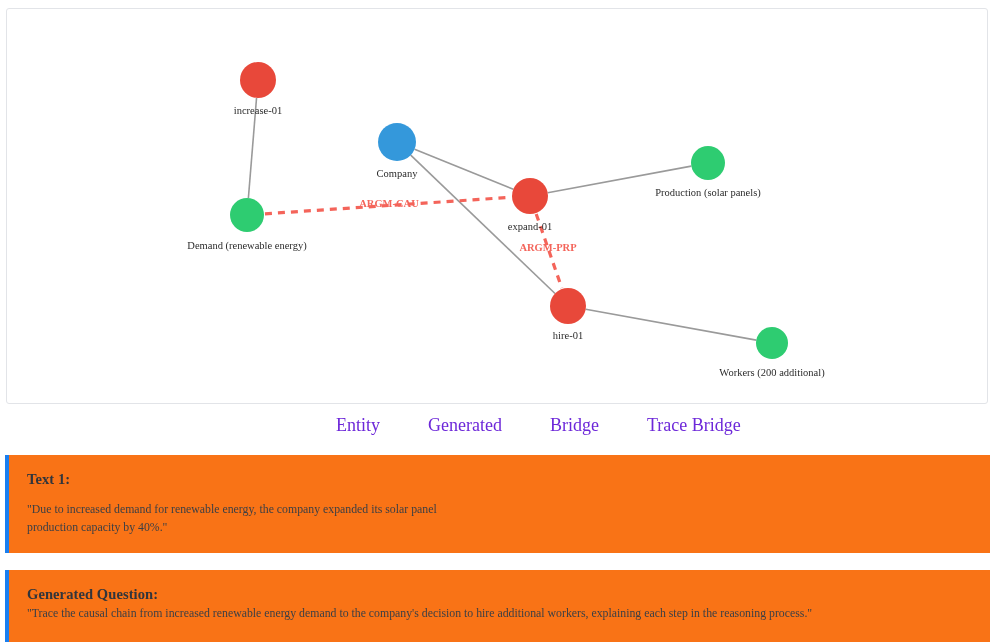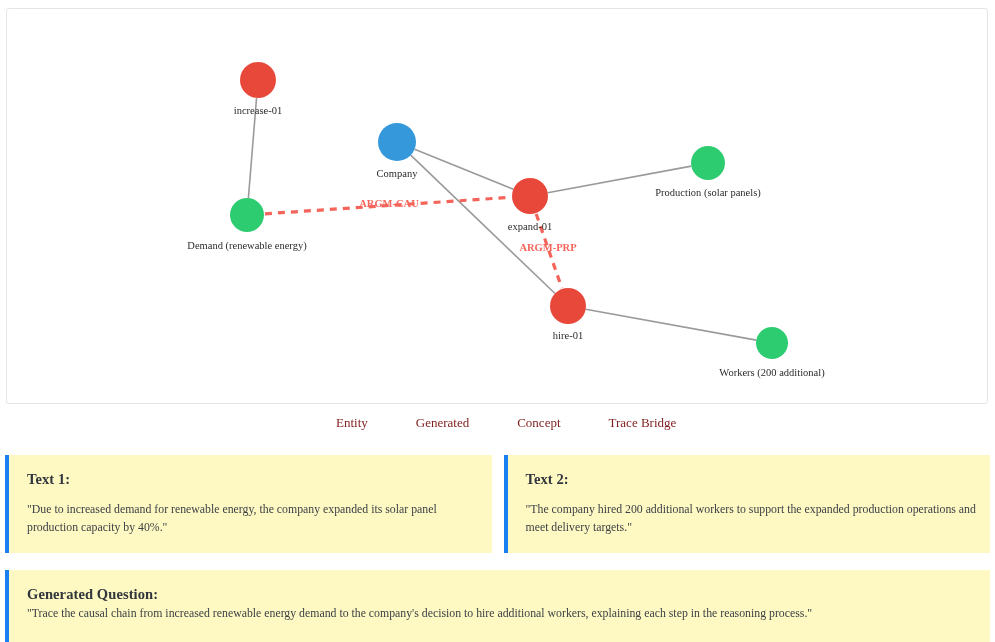--- a/index.html
+++ b/index.html
@@ -68,37 +68,37 @@
   .legend-inner {
     display: flex;
     align-items: center;
     margin-left: 330px;
     gap: 48px;
   }
   .legend-item {
     display: flex;
     align-items: center;
     gap: 6px;
-    font-size: 13px;
-    color: #7f1d1d;
+    font-size: 18px;
+    color: #6d28d9;
     white-space: nowrap;
   }
 
   
   .cards-row {
     position: absolute;
     left: 5px;
     top: 455px;
     width: 985px;
     display: flex;
     gap: 12px;
   }
   .card {
     position: relative;
-    background: #fef9c3;
+    background: #f97316;
     padding: 16px 14px 16px 18px;
     border-left: 4px solid #1a7ff0;
     flex: 1 1 0;
     min-height: 80px;
   }
   .card.wide {
     width: 100%;
     flex: none;
   }
   .card-title {
@@ -167,37 +167,33 @@
 
   <div class="legend">
     <div class="legend-inner" id="legend-inner">
         <div class="legend-item">
           <span>Entity</span>
         </div>
         <div class="legend-item">
           <span>Generated</span>
         </div>
         <div class="legend-item">
-          <span>Concept</span>
+          <span>Bridge</span>
         </div>
         <div class="legend-item">
           <span>Trace Bridge</span>
         </div>
       </div>
   </div>
 
   <div class="cards-row">
     <div class="card">
       <div class="card-title">Text 1:</div>
       <p class="card-body">"Due to increased demand for renewable energy, the company expanded its solar panel production capacity by 40%."</p>
     </div>
-    <div class="card">
-      <div class="card-title">Text 2:</div>
-      <p class="card-body">"The company hired 200 additional workers to support the expanded production operations and meet delivery targets."</p>
-    </div>
   </div>
 
   <div class="question-row">
     <div class="card wide">
       <div class="card-title">Generated Question:</div>
       <p class="card-body">"Trace the causal chain from increased renewable energy demand to the company's decision to hire additional workers, explaining each step in the reasoning process."</p>
     </div>
   </div>
 
 </div>

